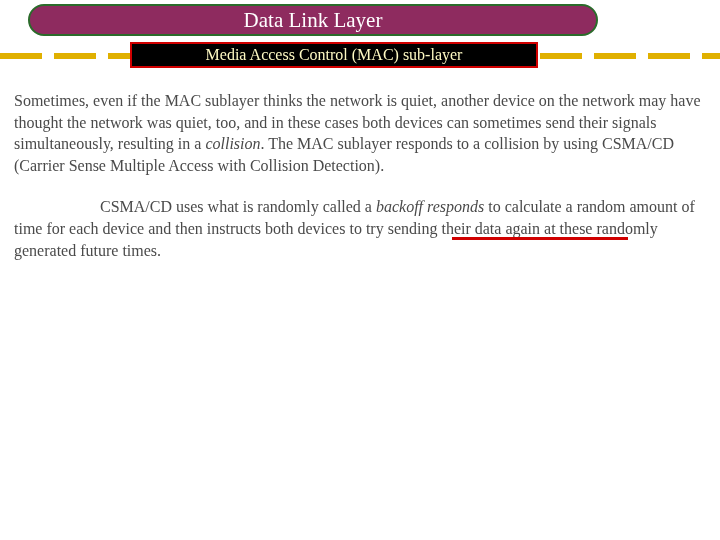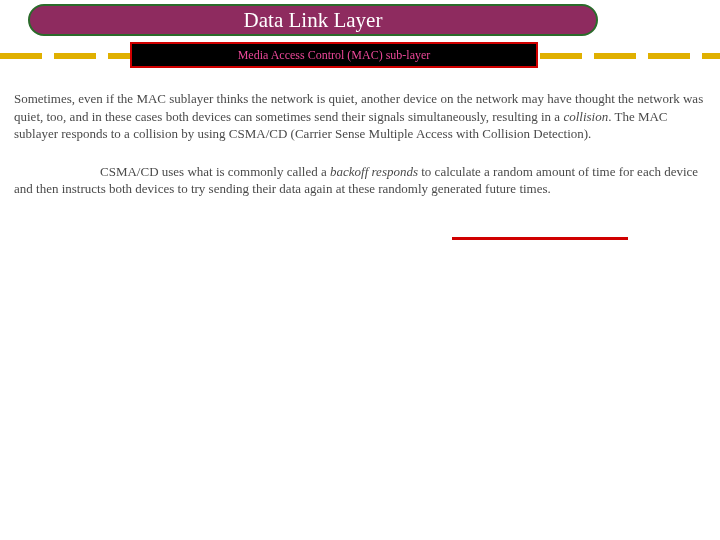--- a/index.html
+++ b/index.html
@@ -58,32 +58,32 @@
     width: 408px;
     height: 26px;
     background: #000;
     border: 2px solid #d00000;
     box-sizing: border-box;
     display: flex;
     align-items: center;
     justify-content: center;
   }
   .subtitle-text {
-    color: #ec4899;
-    font-size: 12px;
+    color: #fef9c3;
+    font-size: 16px;
     font-family: "Times New Roman", Georgia, serif;
   }
   .body {
     position: absolute;
     top: 90px;
     left: 14px;
     width: 690px;
     color: #4a4a4a;
     font-family: Georgia, "Times New Roman", serif;
-    font-size: 13px;
+    font-size: 16px;
     line-height: 1.35;
   }
   .body p { margin: 0 0 20px 0; }
   .indent2 {
     display: inline-block;
     width: 86px;
   }
   .ital { font-style: italic; }
   .underline-red {
     position: absolute;
@@ -110,19 +110,19 @@
 
   <div class="subtitle-box">
     <span class="subtitle-text">Media Access Control (MAC) sub-layer</span>
   </div>
 
   <div class="body">
     <p>
       <span>Sometimes, even if the MAC sublayer thinks the network is quiet, another device on the network may have thought the network was quiet, too, and in these cases both devices can sometimes send their signals simultaneously, resulting in a </span><span class="ital">collision</span><span>. The MAC sublayer responds to a collision by using CSMA/CD (Carrier Sense Multiple Access with Collision Detection).</span>
     </p>
     <p>
-      <span class="indent2"></span><span>CSMA/CD uses what is commonly called a </span><span class="ital">backoff responds</span><span> to calculate a random amount of time for each device and then instructs both devices to try sending their data again at these randomly generated future times.</span>
+      <span class="indent2"></span><span>CSMA/CD uses what is randomly called a </span><span class="ital">backoff responds</span><span> to calculate a random amount of time for each device and then instructs both devices to try sending their data again at these randomly generated future times.</span>
     </p>
   </div>
 
   <div class="underline-red u1"></div>
 
 </div>
 
 </body></html>

